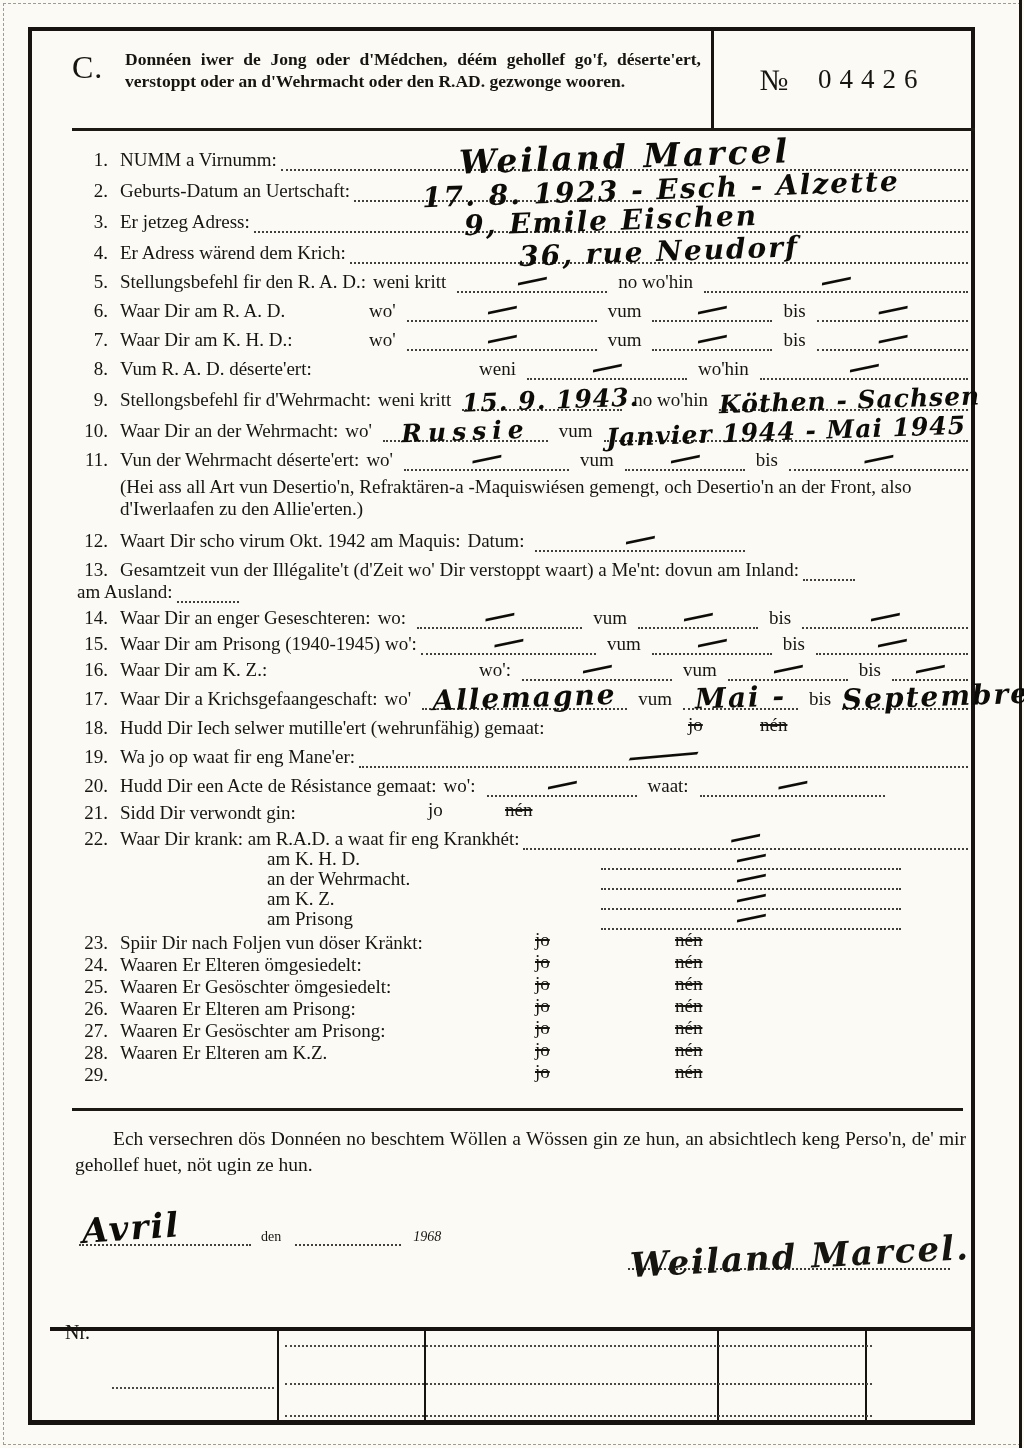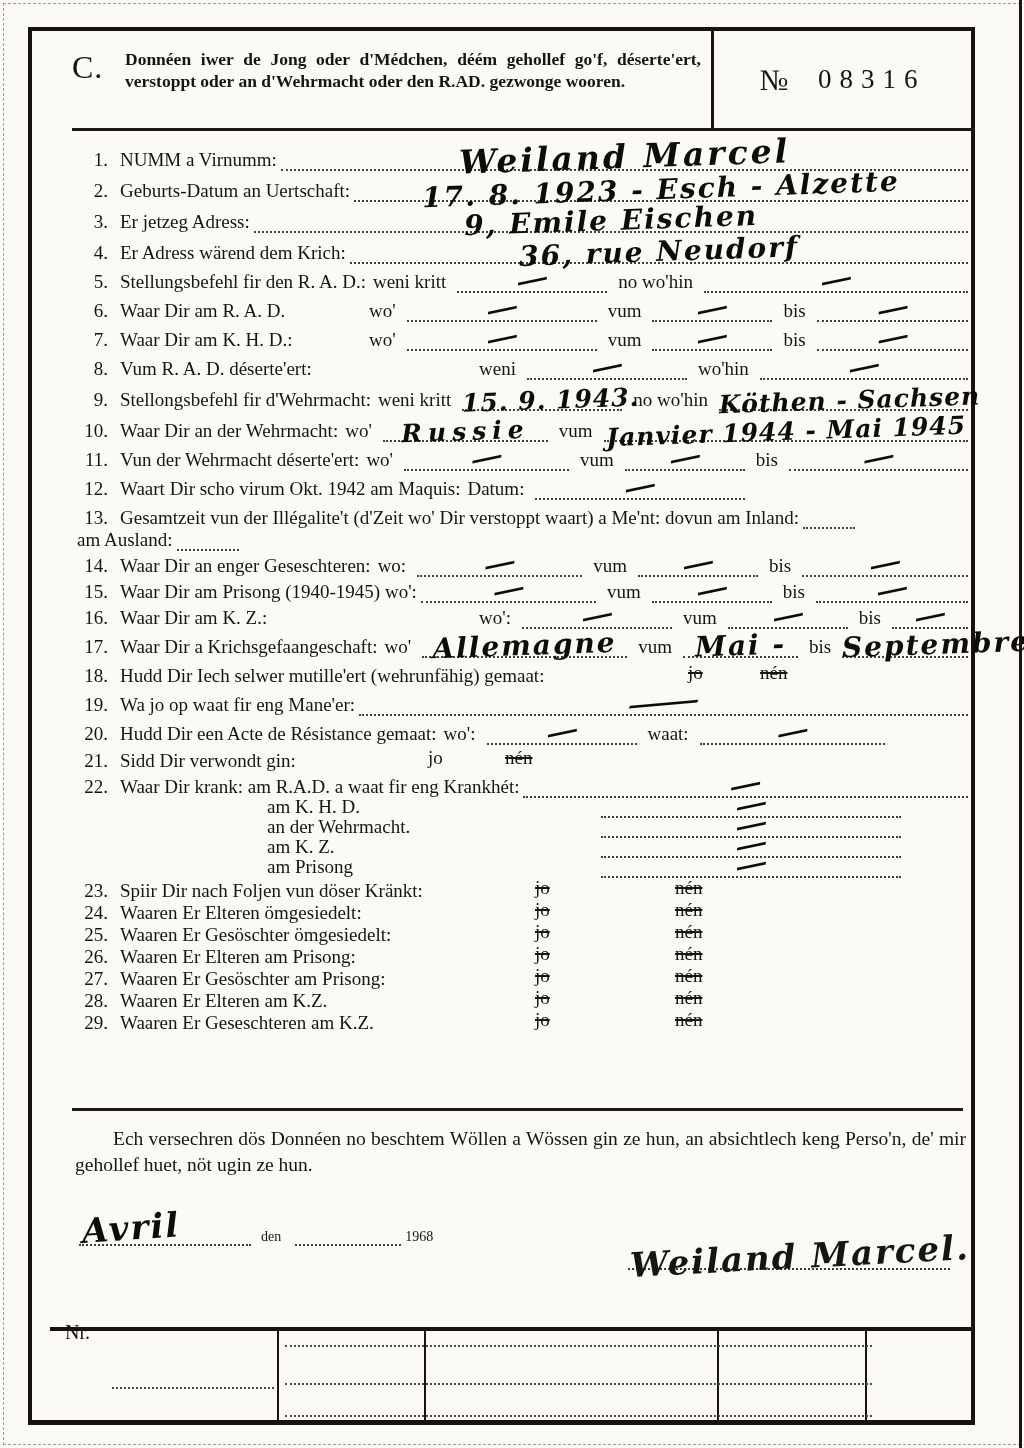--- a/index.html
+++ b/index.html
@@ -54,21 +54,21 @@
   
   .declaration{position:absolute;left:75px;right:58px;top:1126px;font-size:19.5px;line-height:26px;
                text-align:justify;text-indent:38px;}
 
   
   .dateline{position:absolute;left:75px;top:1218px;display:flex;align-items:flex-end;}
   .dateline .dots{height:26px;}
   .hand-left{text-align:left;left:4px;right:auto;transform:rotate(-4deg);transform-origin:left bottom;}
   .print{font-size:14px;line-height:1;padding-bottom:2px;}
   .den{margin:0 10px 0 6px;}
-  .year{margin-left:0;}
+  .year{margin-left:8px;font-style:italic;}
   .hw-month{font-size:34px;letter-spacing:2px;}
   .sigline{position:absolute;left:628px;top:1228px;width:322px;height:40px;border-bottom:2px dotted #3c3b35;}
   .sig-hand{position:absolute;left:2px;bottom:-8px;font-family:"DejaVu Serif",serif;font-style:italic;
             font-weight:bold;font-size:34px;letter-spacing:2px;white-space:nowrap;transform:rotate(-3deg);}
 
   
   .bt-top{position:absolute;left:18px;right:-4px;top:1296px;height:4px;background:#161310;}
   .bt-v{position:absolute;top:1300px;height:89px;width:2px;background:#161310;}
   .bt-dot{position:absolute;left:253px;width:587px;border-bottom:2px dotted #4a4942;height:0;}
   .nr-label{position:absolute;left:33px;top:1290px;font-size:20px;}
@@ -81,21 +81,21 @@
   <div class="scan-edge"></div>
   <div class="scan-line"></div>
 
   <div class="frame">
 
     <div class="section-letter">C.</div>
     <div class="header-text">Donnéen iwer de Jong oder d'Médchen, déém gehollef go'f, déserte'ert, verstoppt oder an d'Wehrmacht oder den R.AD. gezwonge wooren.</div>
     <div class="no-divider"></div>
     <div class="no-box">
       <span class="no-label">№</span>
-      <span class="no-value">08316</span>
+      <span class="no-value">04426</span>
     </div>
     <div class="rule-header"></div>
     <div class="rule-mid"></div>
 
     <div class="bt-top"></div>
     <div class="bt-v" style="left:245px"></div>
     <div class="bt-v" style="left:392px"></div>
     <div class="bt-v" style="left:685px"></div>
     <div class="bt-v" style="left:833px"></div>
     <div class="bt-dot" style="top:1314px"></div>
@@ -223,20 +223,23 @@
         </span>
         <span class="txt">vum</span>
         <span class="dots" style="width: 120px;">
           <span class="hand dash">—</span>
         </span>
         <span class="txt">bis</span>
         <span class="dots" style="flex: 1 1 0px;">
           <span class="hand dash">—</span>
         </span>
       </div>
+      <div class="row note">
+        <div class="notetxt">(Hei ass all Art vun Desertio'n, Refraktären-a -Maquiswiésen gemengt, och Desertio'n an der Front, also d'Iwerlaafen zu den Allie'erten.)</div>
+      </div>
       <div class="row h29">
         <span class="num">12.</span>
         <span class="lbl">Waart Dir scho virum Okt. 1942 am Maquis:</span>
         <span class="txt">Datum:</span>
         <span class="dots" style="width: 210px;">
           <span class="hand dash">—</span>
         </span>
       </div>
       <div class="row h29">
         <span class="num">13.</span>
@@ -403,21 +406,20 @@
         <span class="opt struck" style="left: 675px;">nén</span>
       </div>
       <div class="row h22">
         <span class="num">28.</span>
         <span class="lbl" style="width: 330px; display: inline-block;">Waaren Er Elteren am K.Z.</span>
         <span class="opt struck" style="left: 535px;">jo</span>
         <span class="opt struck" style="left: 675px;">nén</span>
       </div>
       <div class="row h22">
         <span class="num">29.</span>
-        <span class="lbl" style="width: 330px; display: inline-block;">Waaren Er Geseschteren am K.Z.</span>
         <span class="opt struck" style="left: 535px;">jo</span>
         <span class="opt struck" style="left: 675px;">nén</span>
       </div>
     </div>
 
   <div class="declaration">Ech versechren dös Donnéen no beschtem Wöllen a Wössen gin ze hun, an absichtlech keng Perso'n, de' mir gehollef huet, nöt ugin ze hun.</div>
 
   <div class="dateline">
     <span class="dots" style="width:172px">
       <span class="hand hand-left hw-month">Avril</span>

